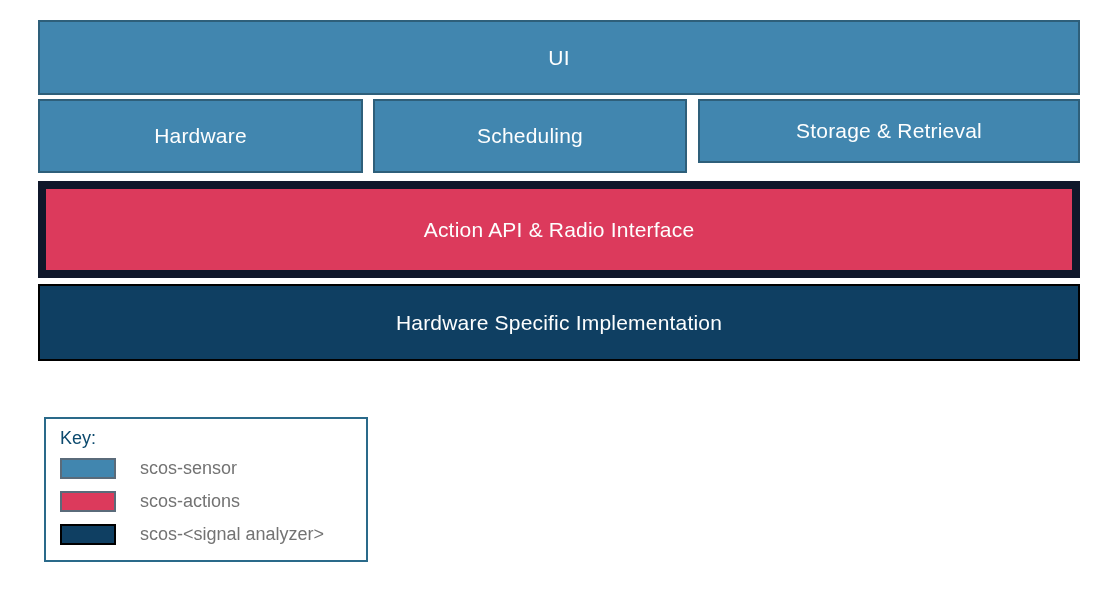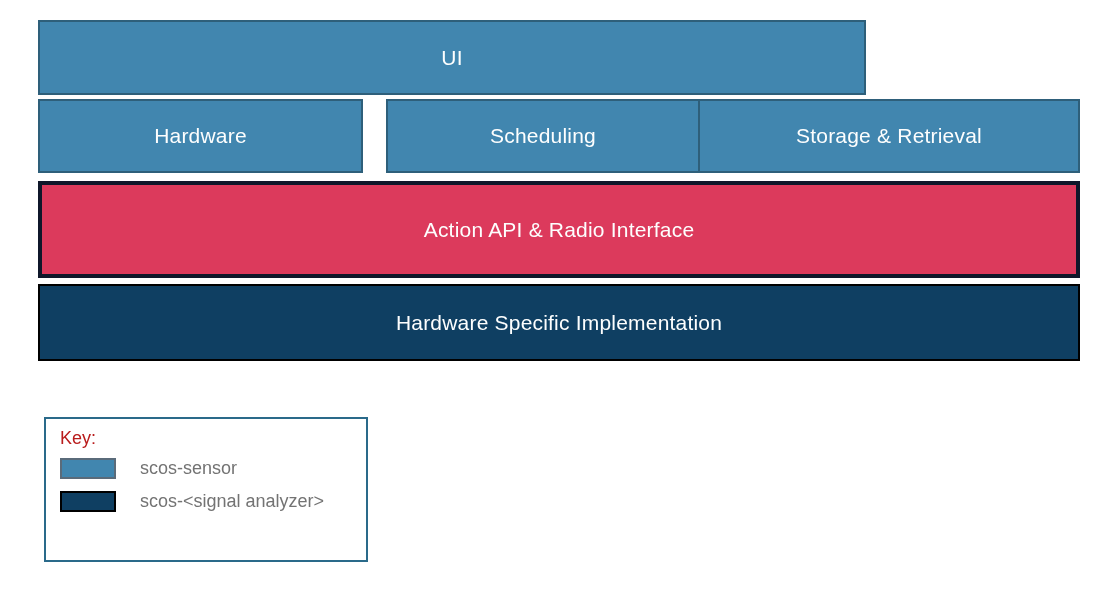--- a/index.html
+++ b/index.html
@@ -24,46 +24,46 @@
     color: #fdfefe;
     font-size: 21px;
     letter-spacing: 0.2px;
   }
   .band-blue {
     background: #4186AF;
     border: 2px solid #2E5F7A;
   }
   .band-red {
     background: #DC3A5C;
-    border: 4px solid #0f172a;
+    border: 8px solid #0f172a;
   }
   .band-navy {
     background: #0F3F62;
     border: 2px solid #000000;
   }
-  #layer-ui        { left: 38px;  top: 20px;  width: 828px; height: 75px; }
+  #layer-ui        { left: 38px;  top: 20px;  width: 1042px; height: 75px; }
   #layer-security  { left: 38px;  top: 99px;  width: 325px;  height: 74px; }
-  #layer-scheduling{ left: 373px; top: 99px;  width: 314px;  height: 74px; margin-left: 13px; }
-  #layer-storage   { left: 698px; top: 99px;  width: 382px;  height: 74px; }
+  #layer-scheduling{ left: 373px; top: 99px;  width: 314px;  height: 74px; }
+  #layer-storage   { left: 698px; top: 99px;  width: 382px;  height: 64px; }
   #layer-action    { left: 38px;  top: 181px; width: 1042px; height: 97px; }
   #layer-hardware  { left: 38px;  top: 284px; width: 1042px; height: 77px; text-align: right; }
 
   .keybox {
     position: absolute;
     left: 44px;
     top: 417px;
     width: 324px;
     height: 145px;
     box-sizing: border-box;
     border: 2px solid #2A6A8A;
     background: #ffffff;
     padding: 9px 0 0 14px;
   }
   .key-title {
-    color: #b91c1c;
+    color: #0c4a6e;
     font-size: 18px;
     margin-bottom: 9px;
   }
   .key-row {
     display: flex;
     align-items: center;
     margin-bottom: 12px;
     height: 21px;
   }
   .swatch {
@@ -121,20 +121,24 @@
   </div>
 
   <div class="keybox">
     <div class="key-title">Key:</div>
 
     <div class="key-row">
       <span class="swatch swatch-sensor"></span>
       <span class="key-label">scos-sensor</span>
     </div>
 
+    <div class="key-row">
+      <span class="swatch swatch-actions"></span>
+      <span class="key-label">scos-actions</span>
+    </div>
 
     <div class="key-row">
       <span class="swatch swatch-analyzer"></span>
       <span class="key-label">scos-&lt;signal analyzer&gt;</span>
     </div>
   </div>
 
 </div>
 
 </body></html>

